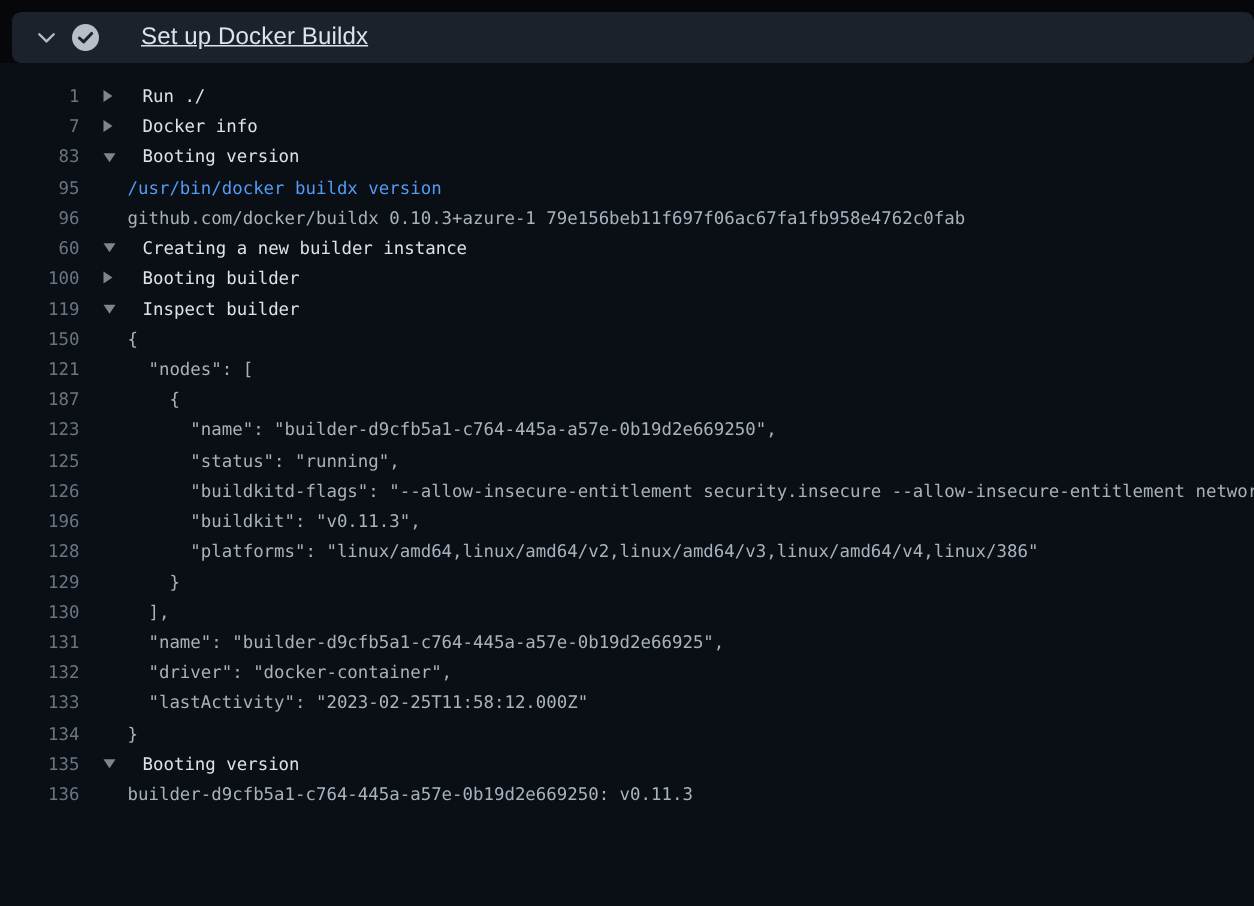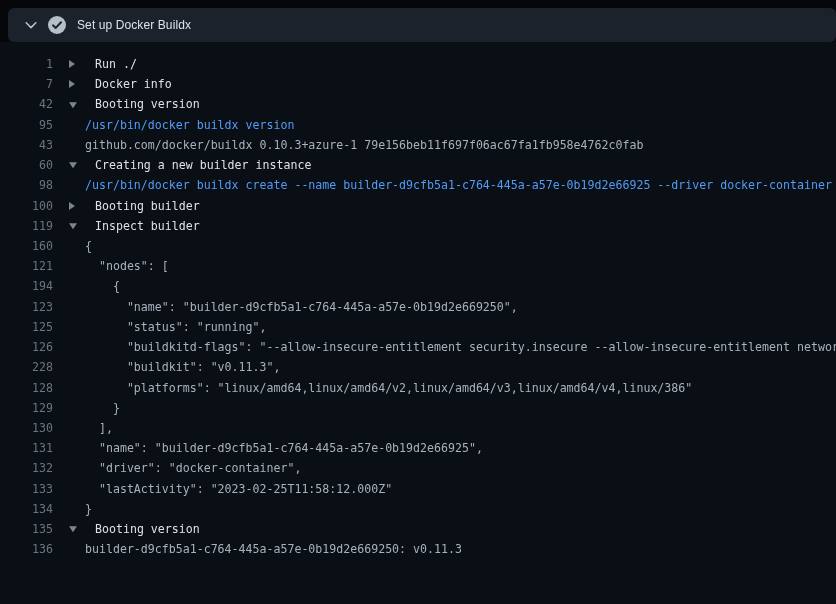--- a/index.html
+++ b/index.html
@@ -18,24 +18,25 @@
     background: #1c222c;
     border-radius: 6px;
     display: flex; align-items: center;
     box-sizing: border-box;
     padding-left: 15px;
     cursor: pointer;
   }
   .chev { display: inline-flex; width: 16px; height: 16px; align-items: center; justify-content: center; }
   .check { display: inline-flex; margin-left: 9px; }
   .step-title {
-    margin-left: 11px;
+    margin-left: 28px;
     color: #dde3e9;
-    font-size: 12px;
+    font-size: 16px;
     letter-spacing: 0.1px;
+    text-decoration: underline;
   }
 
   
   .log {
     position: absolute; left: 0; top: 42px;
     width: 836px; height: 562px;
     background: #0a0e15;
     box-sizing: border-box;
     padding-top: 12px;
     overflow: hidden;
@@ -87,34 +88,33 @@
         <circle cx="8" cy="8" r="8" fill="#b6bec8"></circle>
         <path d="M4.4 8.3 L6.9 10.6 L11.6 5.6" fill="none" stroke="#1c222c" stroke-width="1.8" stroke-linecap="round" stroke-linejoin="round"></path>
       </svg>
     </span>
     <span class="step-title">Set up Docker Buildx</span>
   </div>
 
   <div class="log" id="log">
       <div class="row group"><span class="num">1</span><span class="arrow right"></span><span class="text">Run ./</span></div>
       <div class="row group"><span class="num">7</span><span class="arrow right"></span><span class="text">Docker info</span></div>
-      <div class="row group"><span class="num">42</span><span class="arrow down"></span><span class="text">Booting version</span></div>
+      <div class="row group"><span class="num">83</span><span class="arrow down"></span><span class="text">Booting version</span></div>
       <div class="row command"><span class="num">95</span><span class="text">/usr/bin/docker buildx version</span></div>
-      <div class="row output"><span class="num">43</span><span class="text">github.com/docker/buildx 0.10.3+azure-1 79e156beb11f697f06ac67fa1fb958e4762c0fab</span></div>
+      <div class="row output"><span class="num">96</span><span class="text">github.com/docker/buildx 0.10.3+azure-1 79e156beb11f697f06ac67fa1fb958e4762c0fab</span></div>
       <div class="row group"><span class="num">60</span><span class="arrow down"></span><span class="text">Creating a new builder instance</span></div>
-      <div class="row command"><span class="num">98</span><span class="text">/usr/bin/docker buildx create --name builder-d9cfb5a1-c764-445a-a57e-0b19d2e66925 --driver docker-container</span></div>
       <div class="row group"><span class="num">100</span><span class="arrow right"></span><span class="text">Booting builder</span></div>
       <div class="row group"><span class="num">119</span><span class="arrow down"></span><span class="text">Inspect builder</span></div>
-      <div class="row output"><span class="num">160</span><span class="text">{</span></div>
+      <div class="row output"><span class="num">150</span><span class="text">{</span></div>
       <div class="row output"><span class="num">121</span><span class="text">  "nodes": [</span></div>
-      <div class="row output"><span class="num">194</span><span class="text">    {</span></div>
+      <div class="row output"><span class="num">187</span><span class="text">    {</span></div>
       <div class="row output"><span class="num">123</span><span class="text">      "name": "builder-d9cfb5a1-c764-445a-a57e-0b19d2e669250",</span></div>
       <div class="row output"><span class="num">125</span><span class="text">      "status": "running",</span></div>
       <div class="row output"><span class="num">126</span><span class="text">      "buildkitd-flags": "--allow-insecure-entitlement security.insecure --allow-insecure-entitlement network.host",</span></div>
-      <div class="row output"><span class="num">228</span><span class="text">      "buildkit": "v0.11.3",</span></div>
+      <div class="row output"><span class="num">196</span><span class="text">      "buildkit": "v0.11.3",</span></div>
       <div class="row output"><span class="num">128</span><span class="text">      "platforms": "linux/amd64,linux/amd64/v2,linux/amd64/v3,linux/amd64/v4,linux/386"</span></div>
       <div class="row output"><span class="num">129</span><span class="text">    }</span></div>
       <div class="row output"><span class="num">130</span><span class="text">  ],</span></div>
       <div class="row output"><span class="num">131</span><span class="text">  "name": "builder-d9cfb5a1-c764-445a-a57e-0b19d2e66925",</span></div>
       <div class="row output"><span class="num">132</span><span class="text">  "driver": "docker-container",</span></div>
       <div class="row output"><span class="num">133</span><span class="text">  "lastActivity": "2023-02-25T11:58:12.000Z"</span></div>
       <div class="row output"><span class="num">134</span><span class="text">}</span></div>
       <div class="row group"><span class="num">135</span><span class="arrow down"></span><span class="text">Booting version</span></div>
       <div class="row output"><span class="num">136</span><span class="text">builder-d9cfb5a1-c764-445a-a57e-0b19d2e669250: v0.11.3</span></div>
     </div>

